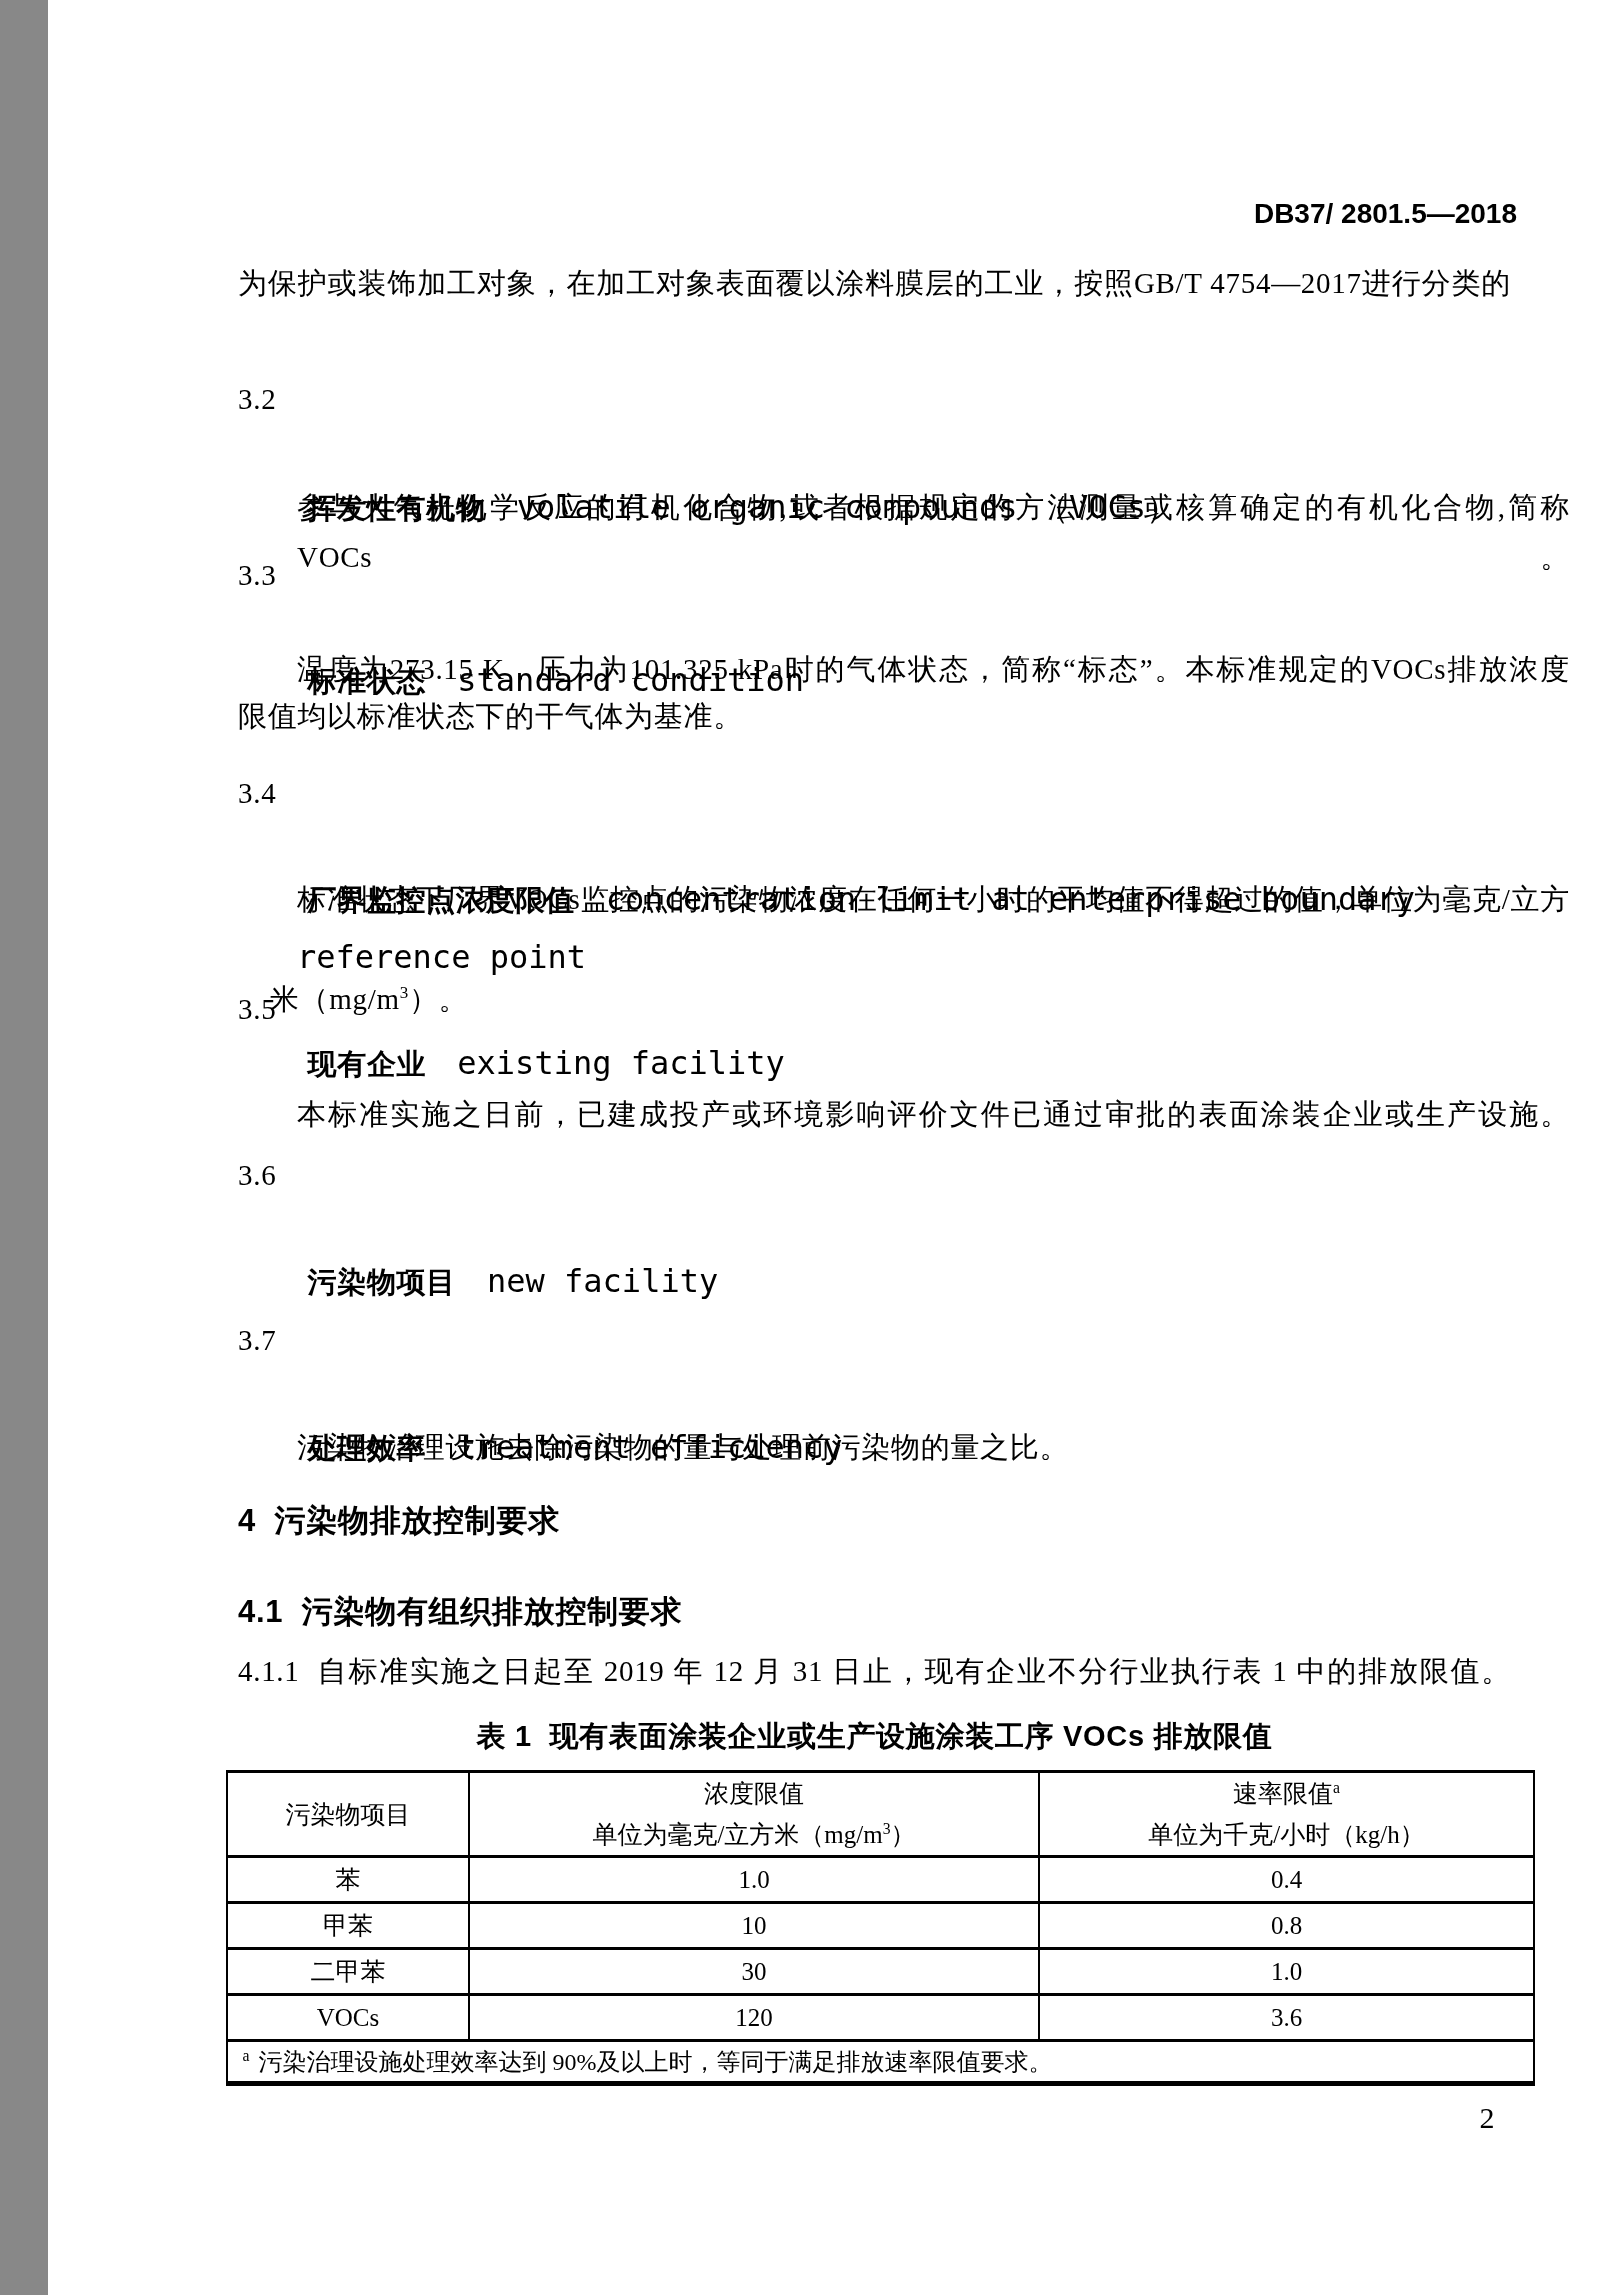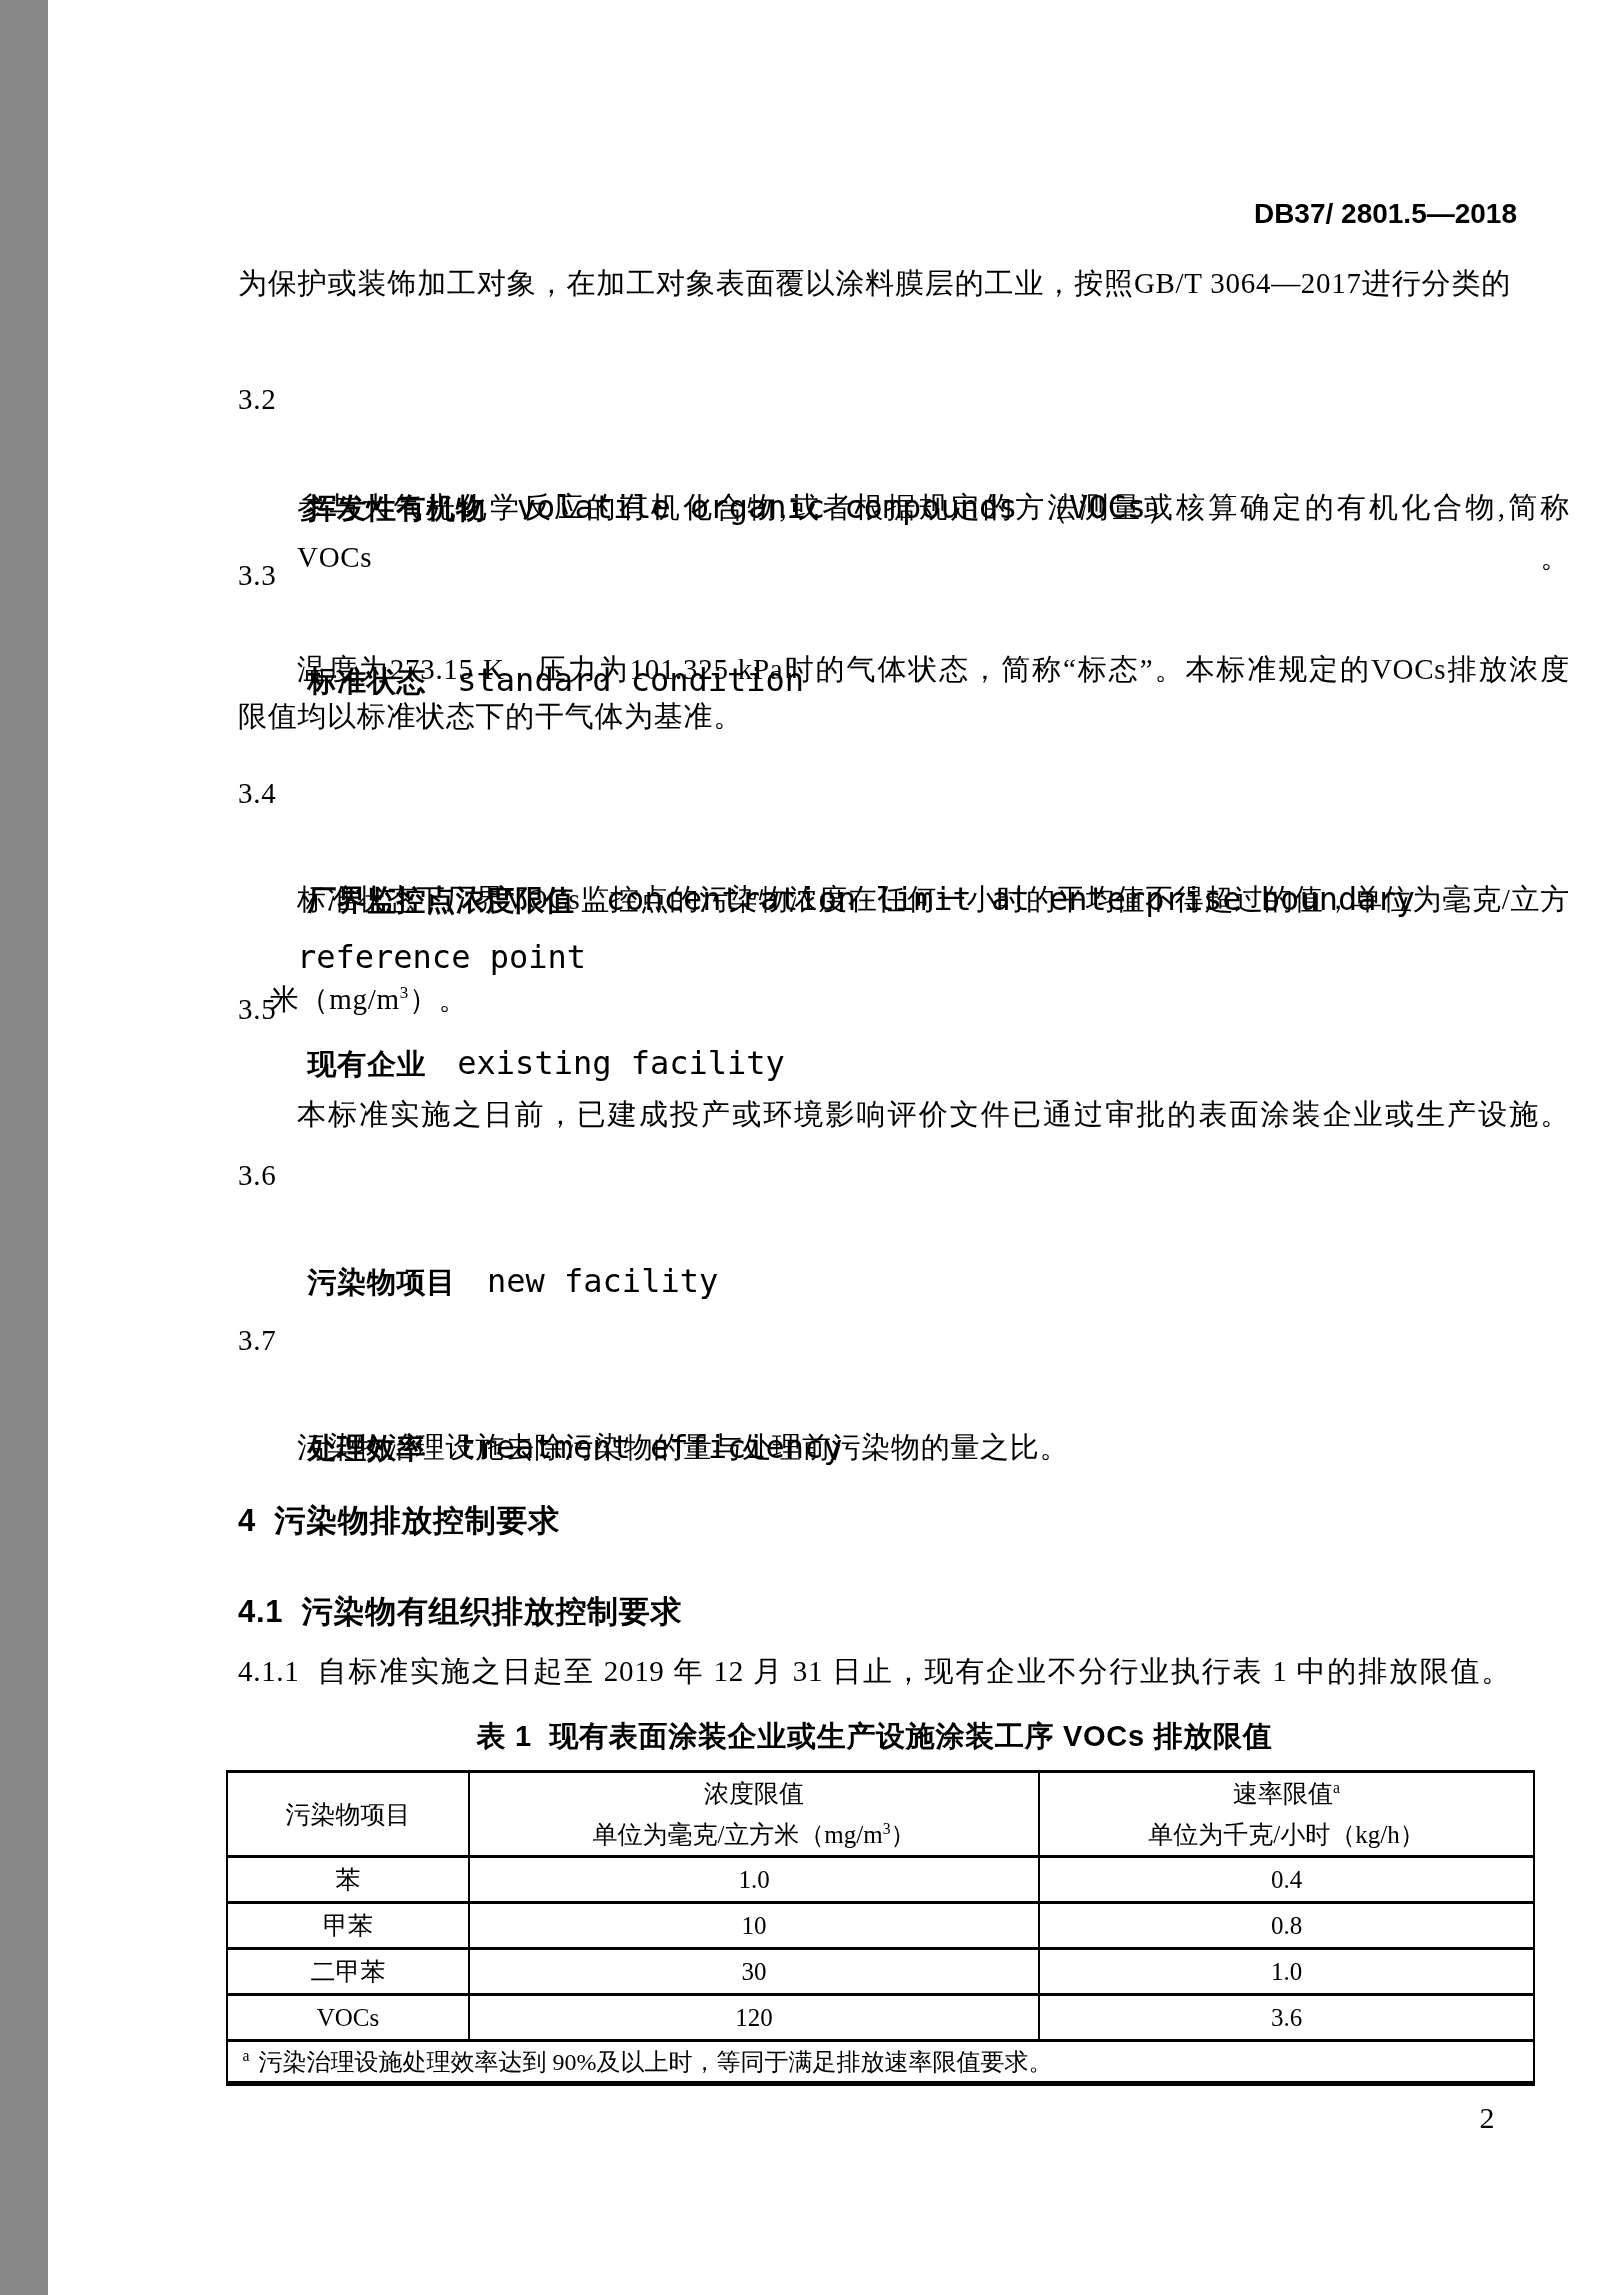--- a/index.html
+++ b/index.html
@@ -65,21 +65,21 @@
   .footnote-text { margin-left:9.2px; }
   .pagenum { font-size:30px; }
 </style>
 </head>
 <body>
 
 <div class="page">
 
   <div class="abs docnum" style="top:198px; right:154px;">DB37/ 2801.5—2018</div>
 
-  <div class="abs line stretch" style="top:258px;">为保护或装饰加工对象，在加工对象表面覆以涂料膜层的工业，按照GB/T 3064—2017进行分类的</div>
+  <div class="abs line stretch" style="top:258px;">为保护或装饰加工对象，在加工对象表面覆以涂料膜层的工业，按照GB/T 4754—2017进行分类的</div>
 
   <div class="abs line num" style="top:374px;">3.2</div>
   <div class="abs termline indent1" style="top:432px;">
     <span class="term-zh">挥发性有机物</span><span class="term-en">volatile organic compounds （VOCs）</span>
   </div>
   <div class="abs line indent1 stretch" style="top:482px;">参与大气光化学反应的有机化合物,或者根据规定的方法测量或核算确定的有机化合物,简称VOCs。</div>
 
   <div class="abs line num" style="top:550px;">3.3</div>
   <div class="abs termline indent1" style="top:605px;">
     <span class="term-zh">标准状态</span><span class="term-en">standard condition</span>

